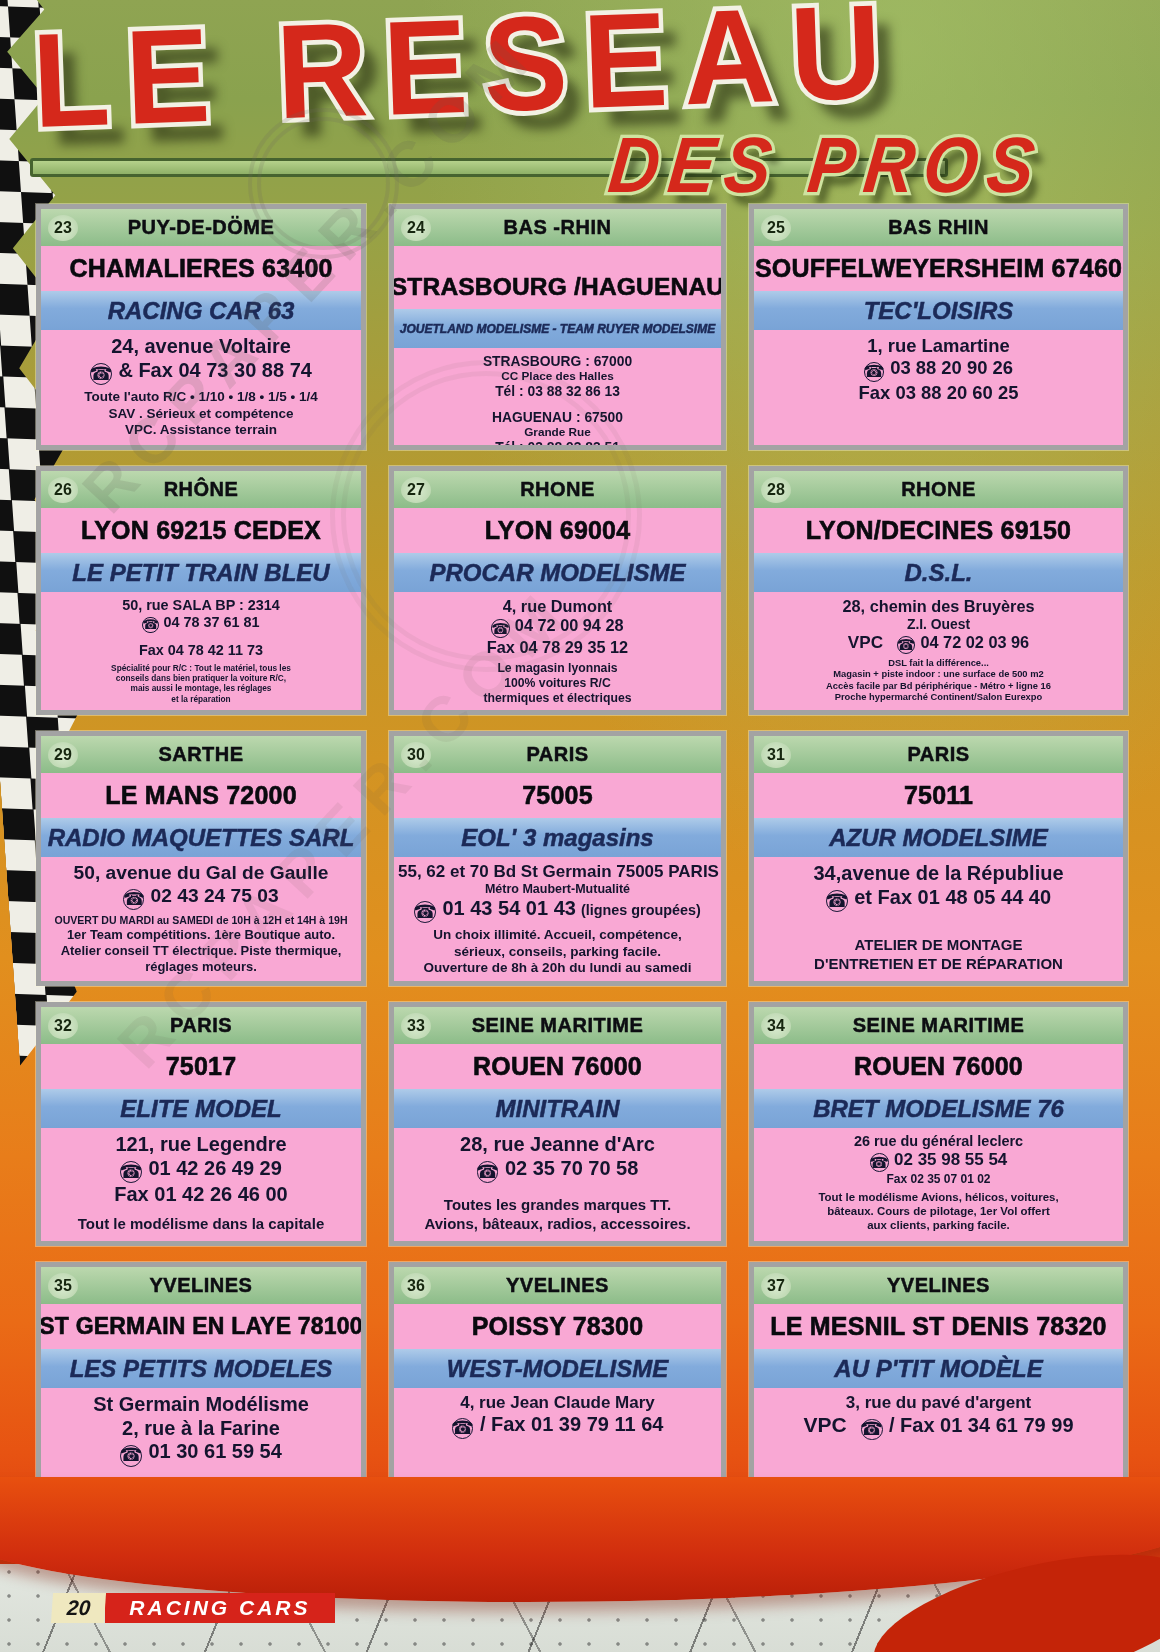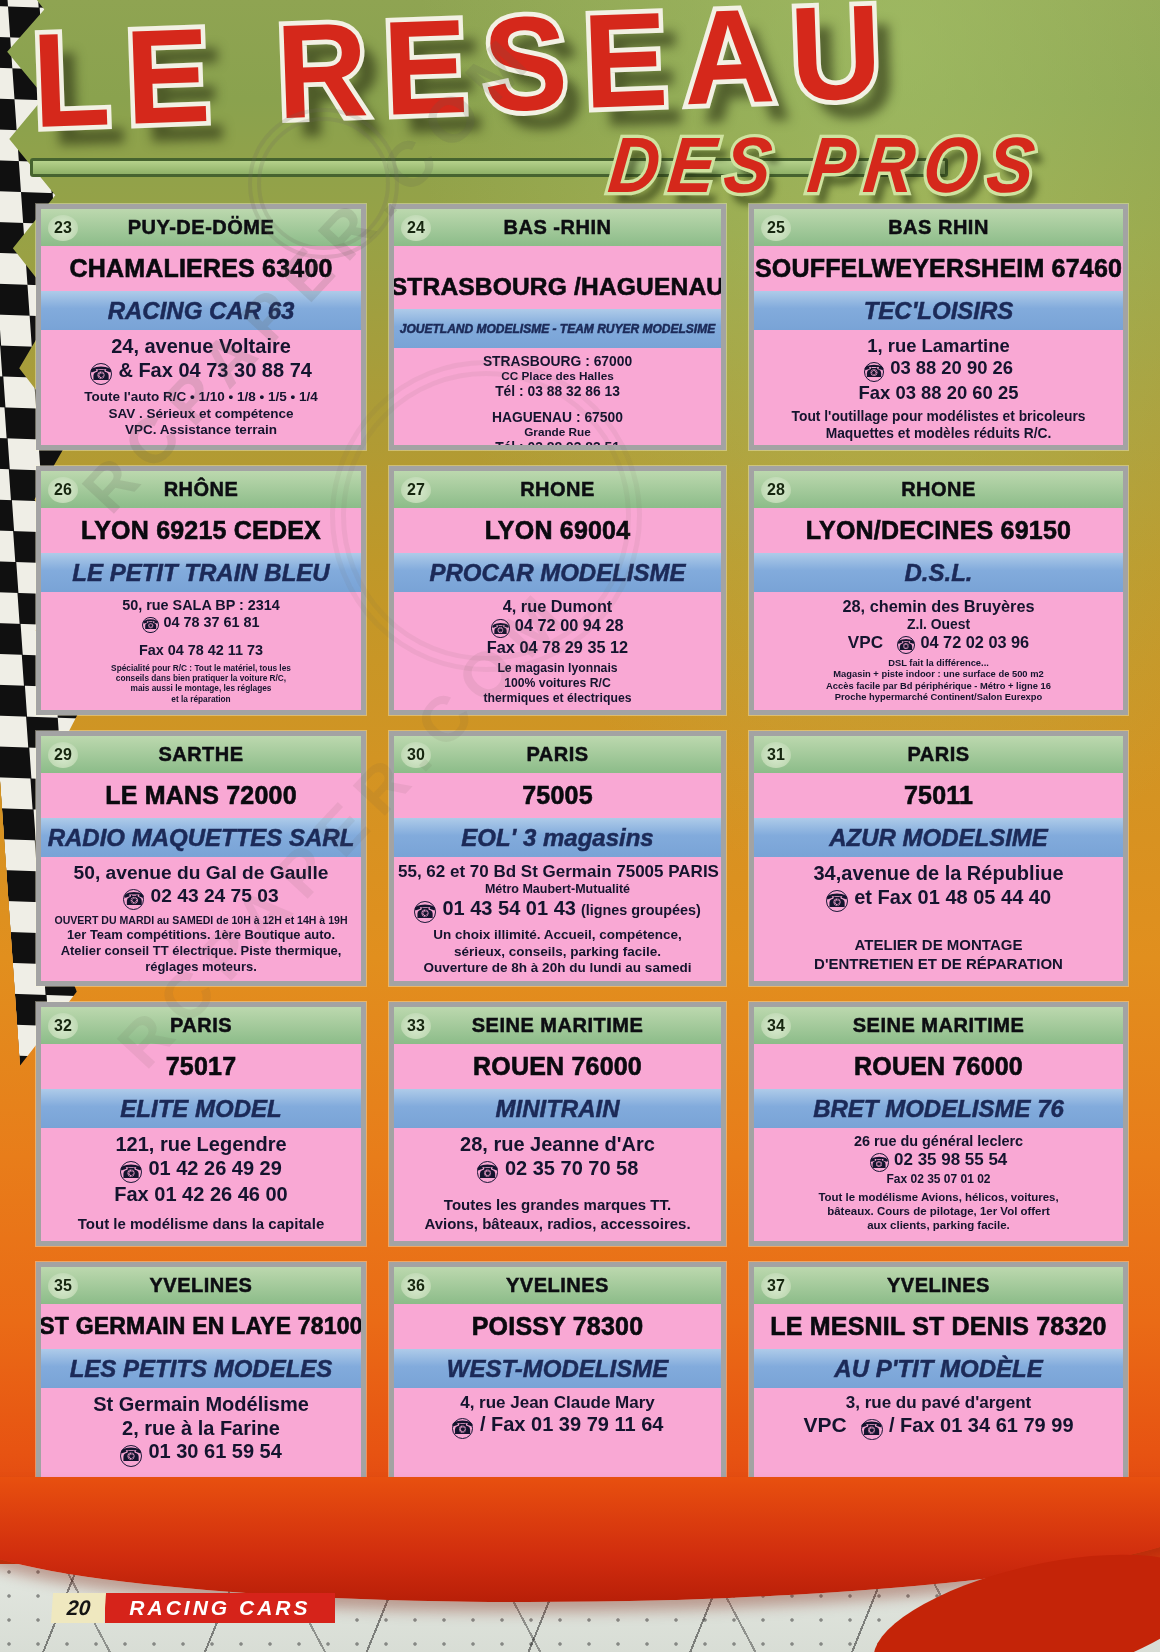--- a/index.html
+++ b/index.html
@@ -199,24 +199,20 @@
     </div>
     <div class="city">SOUFFELWEYERSHEIM 67460</div>
     <div class="band-shop">
       <span class="shop">TEC'LOISIRS</span>
     </div>
     <div class="body">
           <div class="bline b-lg" style="font-size: 18.432px;"><span class="">1, rue Lamartine</span></div>
           <div class="bline b-lg" style="font-size: 18.432px;"><span class="ph">☎</span><span class="">03 88 20 90 26</span></div>
           <div class="bline b-lg" style="font-size: 18.432px;"><span class="">Fax 03 88 20 60 25</span></div>
         </div>
-    <div class="desc">
-          <div class="dline d-md" style="font-size: 13.824px;">Tout l'outillage pour modélistes et bricoleurs</div>
-          <div class="dline d-md" style="font-size: 13.824px;">Maquettes et modèles réduits R/C.</div>
-        </div>
   </article>
 
   <article class="card">
     <div class="band-dept">
       <span class="num">26</span>
       <span class="dept">RHÔNE</span>
     </div>
     <div class="city">LYON 69215 CEDEX</div>
     <div class="band-shop">
       <span class="shop">LE PETIT TRAIN BLEU</span>

